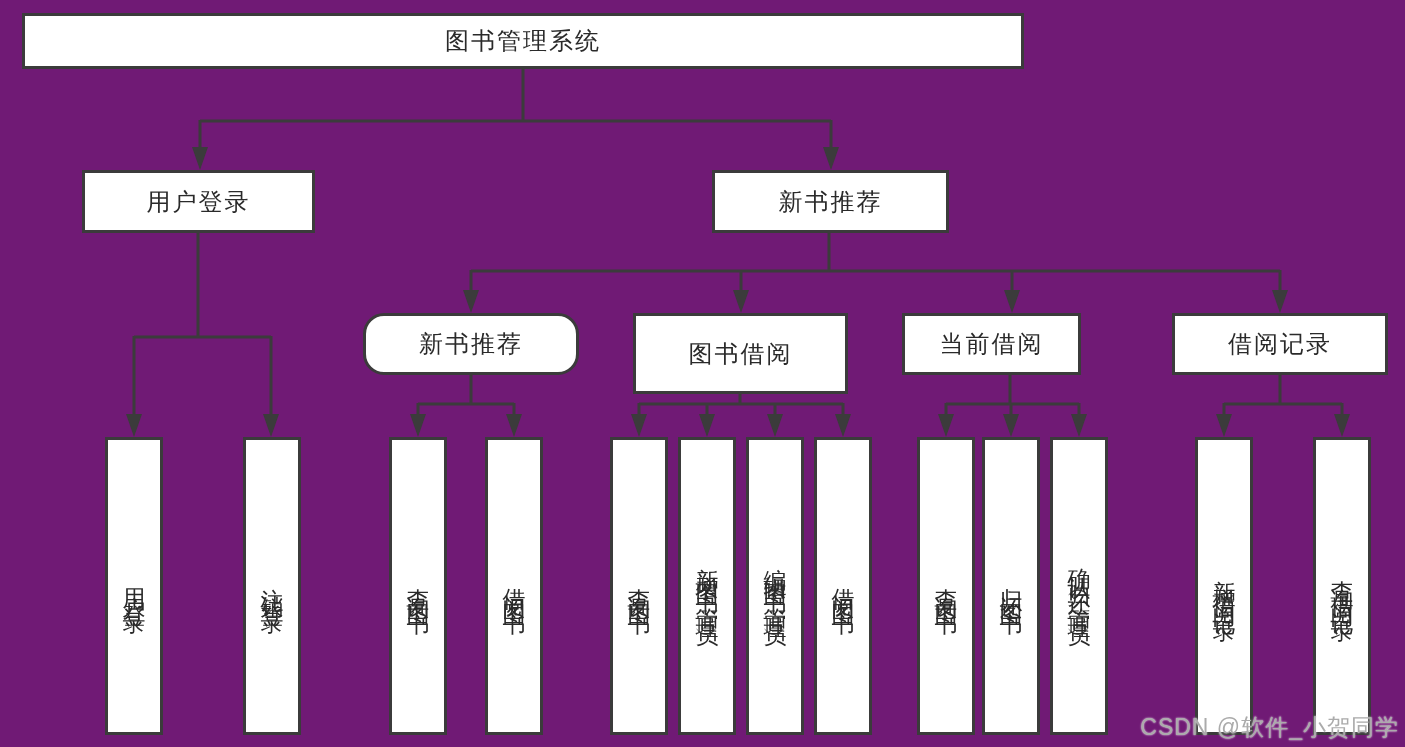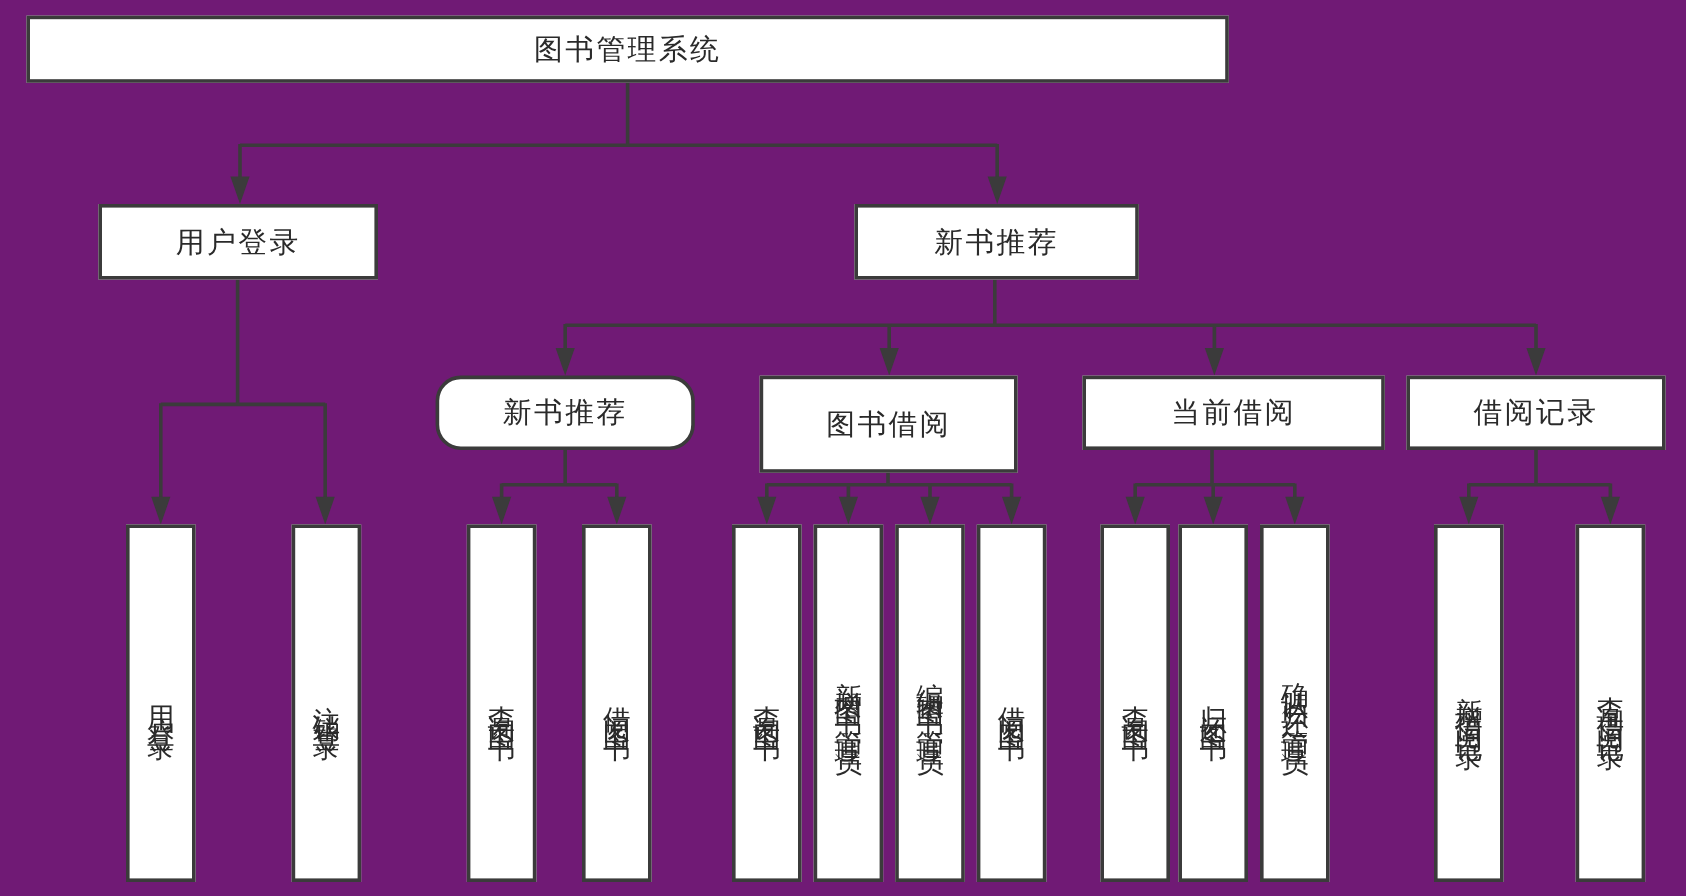--- a/index.html
+++ b/index.html
@@ -122,21 +122,21 @@
   <div class="node h-node" style="left:712px; top:170px; width:237px; height:63px;">
     <span>新书推荐</span>
   </div>
 
   <div class="node h-node" style="left:363px; top:313px; width:216px; height:62px;border-radius:21px;">
     <span>新书推荐</span>
   </div>
   <div class="node h-node" style="left:633px; top:313px; width:215px; height:81px;">
     <span>图书借阅</span>
   </div>
-  <div class="node h-node" style="left:902px; top:313px; width:252px; height:62px;">
+  <div class="node h-node" style="left:902px; top:313px; width:179px; height:62px;">
     <span>当前借阅</span>
   </div>
   <div class="node h-node" style="left:1172px; top:313px; width:216px; height:62px;">
     <span>借阅记录</span>
   </div>
 
   <div class="node leaf" style="left:105px;">
     <span class="vtext">用户登录</span>
   </div>
   <div class="node leaf" style="left:243px;">
@@ -173,14 +173,15 @@
     <span class="vtext">确认归还（管理员）</span>
   </div>
 
   <div class="node leaf" style="left:1195px;">
     <span class="vtext">新增借阅记录</span>
   </div>
   <div class="node leaf" style="left:1313px;">
     <span class="vtext">查询借阅记录</span>
   </div>
 
+  <div id="watermark">CSDN @软件_小贺同学</div>
 
 </div>
 
 </body></html>

